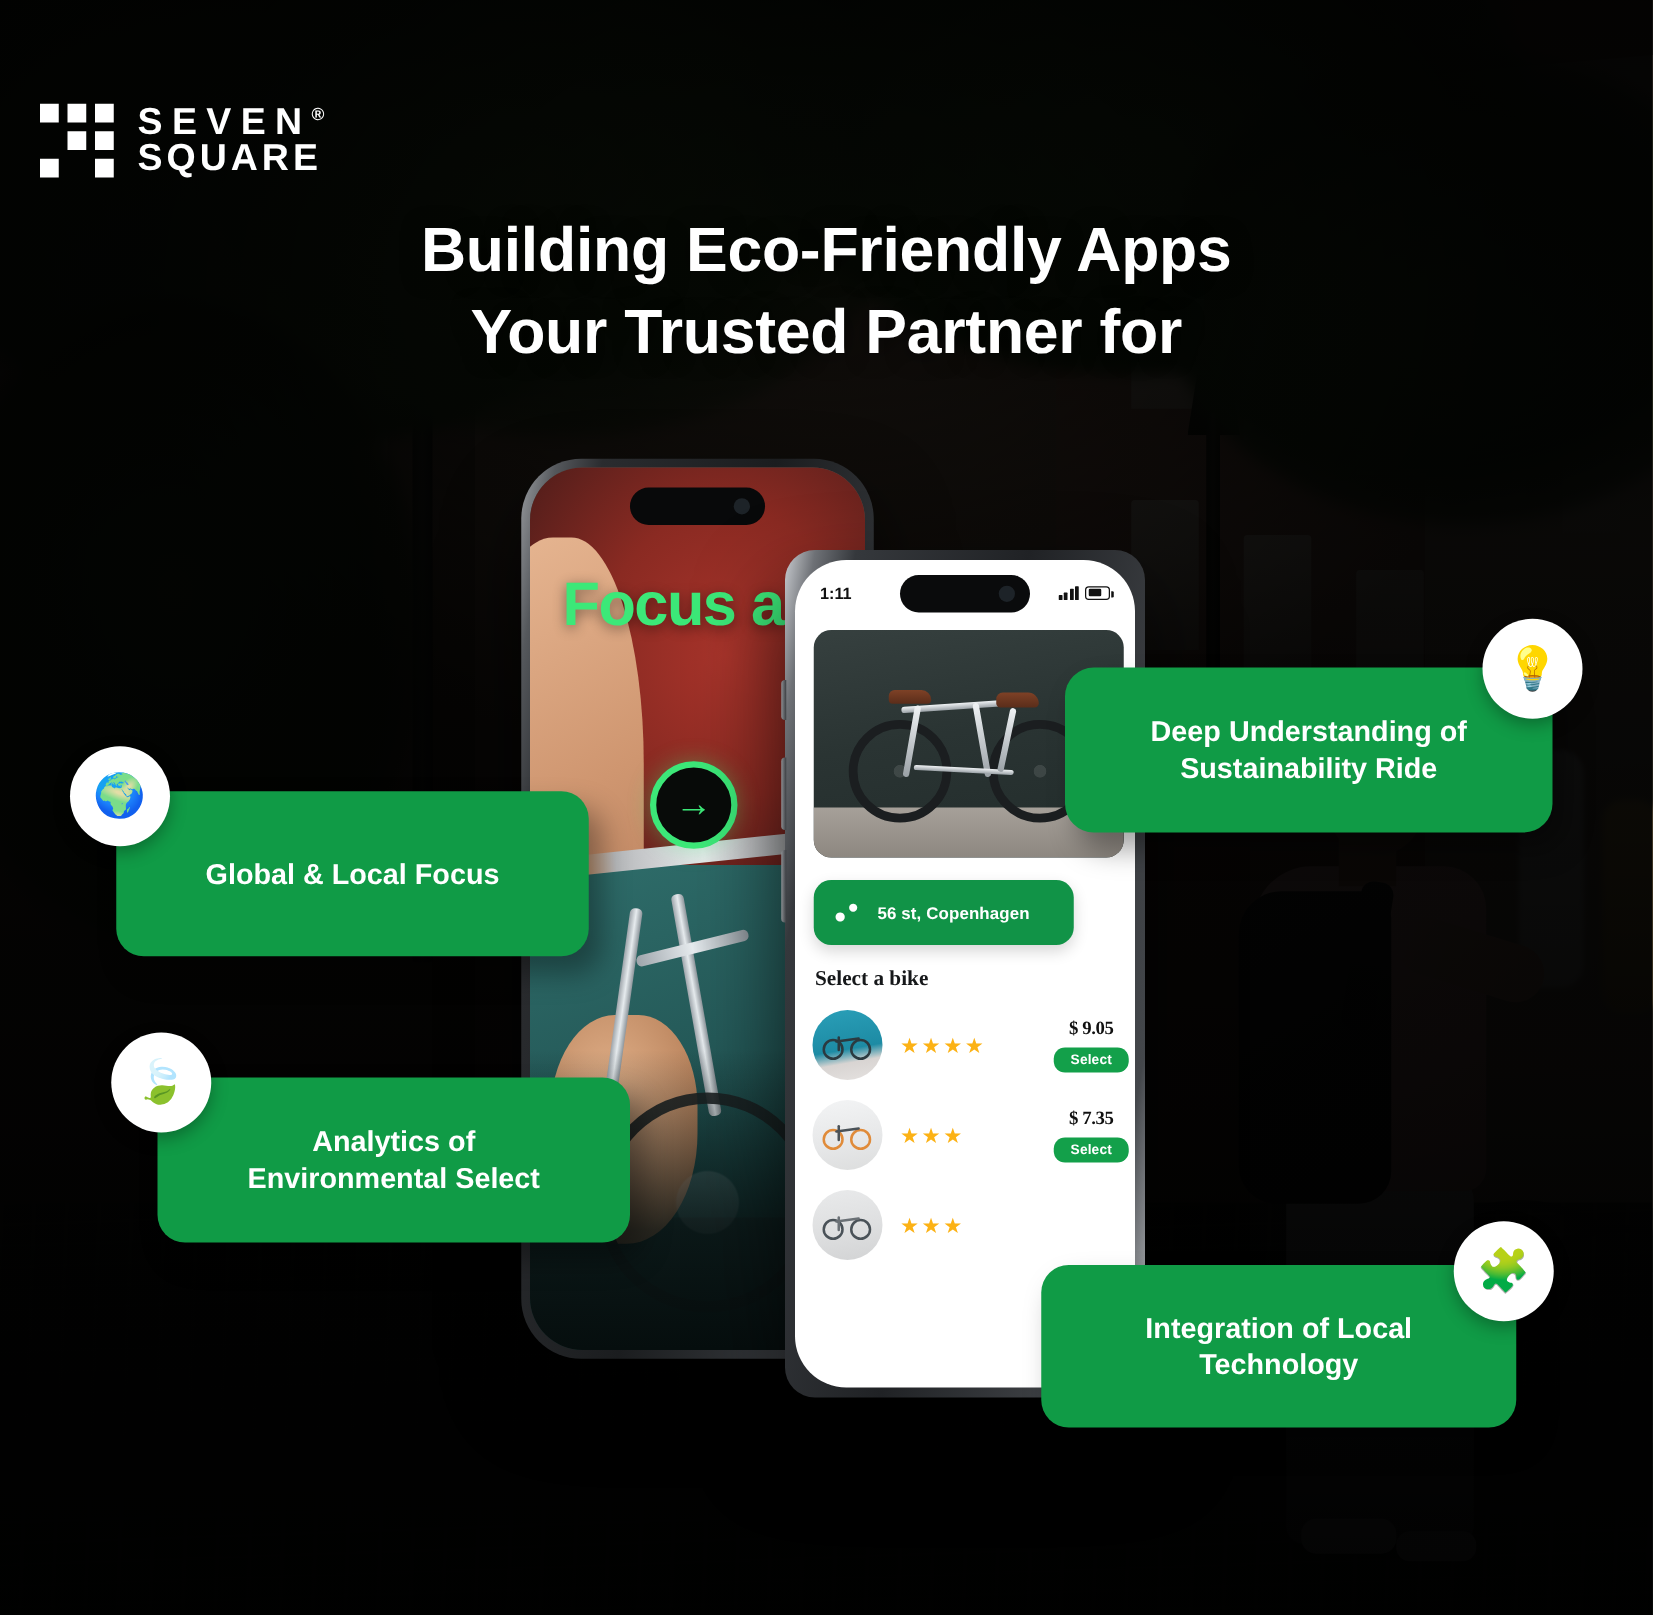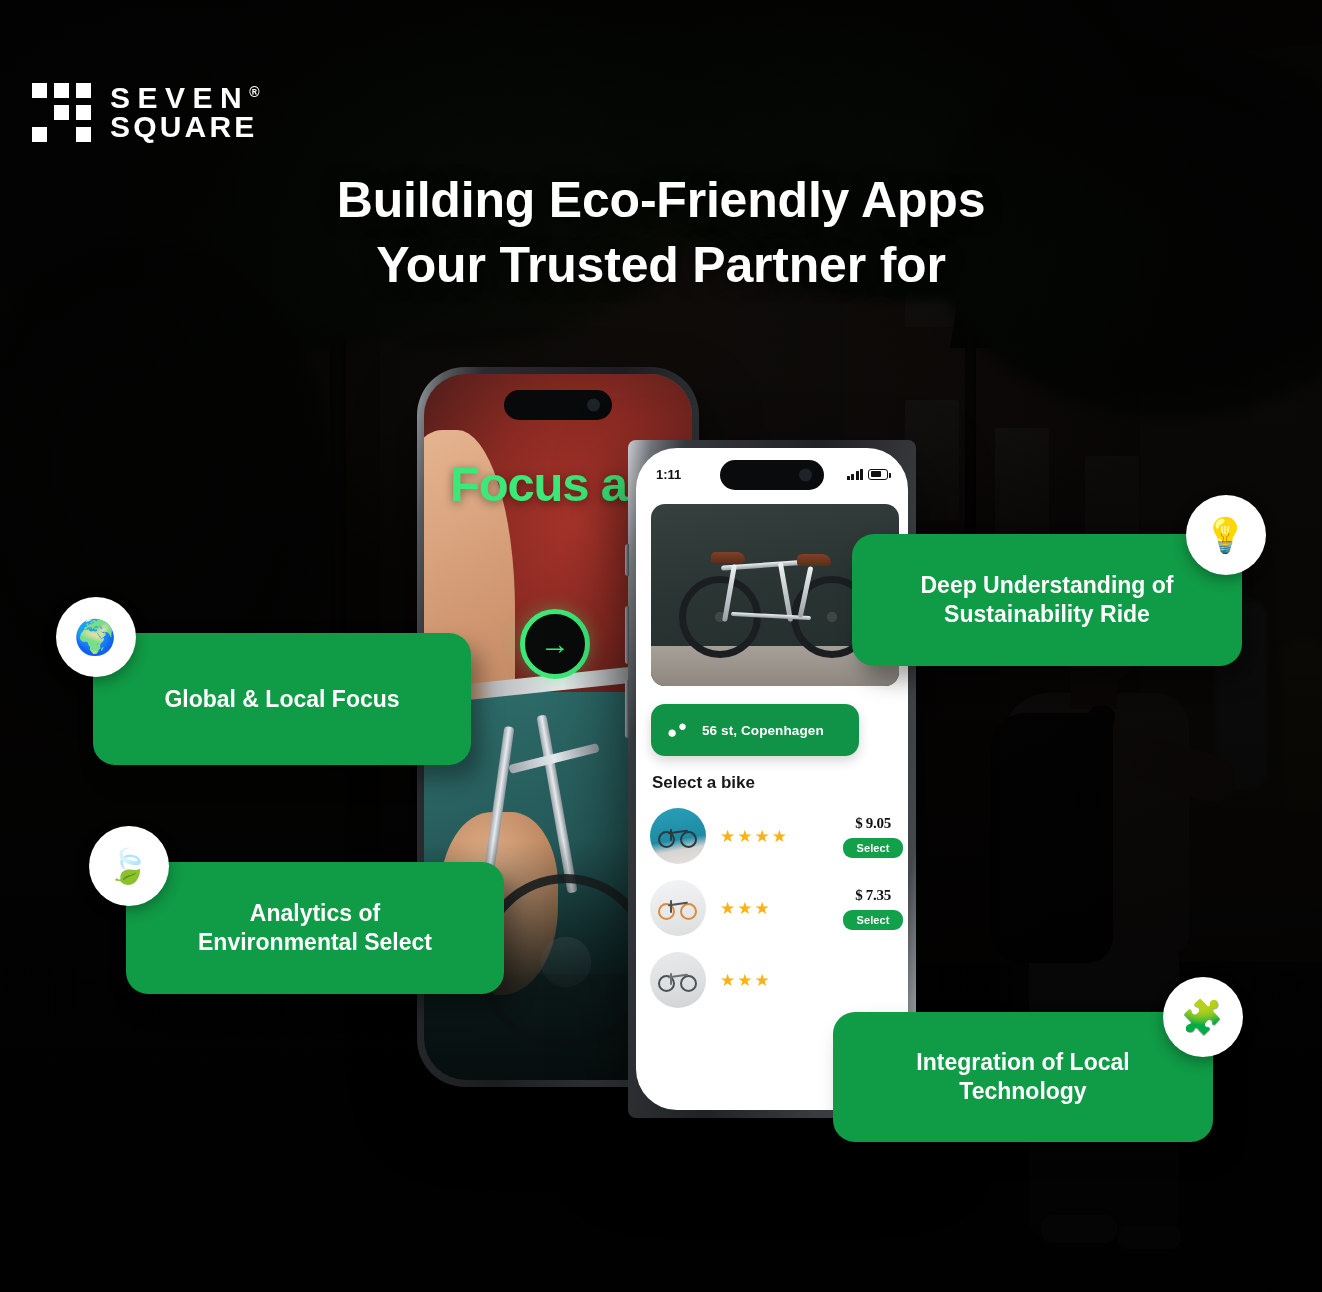--- a/index.html
+++ b/index.html
@@ -223,21 +223,21 @@
     color:#3ce878; font-size:30px; font-weight:700;
     box-shadow:0 0 18px rgba(60,232,120,.35);
   }
   .pb-notch{
     position:absolute; left:50%; transform:translateX(-50%); top:16px;
     width:108px; height:30px; background:#08090a; border-radius:16px; z-index:4;
   }
 
   #phone-front{
     position:absolute; left:628px; top:440px; width:288px; height:678px; z-index:30;
-    border-radius:8px;
+    border-radius:24px;
     background:linear-gradient(100deg,#c9ccd0 0%,#6e7176 6%,#35383c 14%,#202225 48%,#44474b 88%,#b9bcc0 99%);
     padding:8px;
     box-shadow:0 36px 70px rgba(0,0,0,.66);
   }
   #phone-front .scr{
     width:100%; height:100%; border-radius:41px; overflow:hidden; position:relative;
     background:#fff;
   }
   .btn-side{
     position:absolute; left:-3px; width:4px; background:linear-gradient(90deg,#8c8f93,#3a3d41);
@@ -280,21 +280,21 @@
     box-shadow:0 5px 12px rgba(0,0,0,.16);
   }
   #location-bar .pins{ position:relative; width:26px; height:24px; flex:0 0 auto; }
   #location-bar .pins span{ position:absolute; color:#fff; line-height:1; }
   #location-bar .pin-a{ left:0; top:6px; font-size:17px; }
   #location-bar .pin-b{ left:11px; top:0; font-size:15px; }
   #loc-text{ color:#fff; font-size:13.5px; font-weight:700; letter-spacing:.1px; white-space:nowrap; }
 
   #select-title{
     position:absolute; left:16px; top:325px;
-    font-family:Liberation Sans, sans-serif; font-size:17px; font-weight:700; color:#16181a;
+    font-family:Liberation Serif, serif; font-size:17px; font-weight:700; color:#16181a;
   }
 
   #bike-list{ position:absolute; left:14px; top:352px; width:258px; }
   .bike-row{ display:flex; align-items:center; height:72px; }
   .br-thumb{ width:56px; height:56px; border-radius:50%; flex:0 0 auto; position:relative; overflow:hidden; }
   .br-thumb.t1{ background:linear-gradient(170deg,#2a9fb8 0%,#1d8ba4 55%,#d8d4d2 72%,#e5e2e0 100%); }
   .br-thumb.t2{ background:linear-gradient(170deg,#f3f4f5 0%,#e6e7e8 60%,#dcdddd 100%); }
   .br-thumb.t3{ background:linear-gradient(170deg,#e9eaeb 0%,#dedfe0 55%,#d2d3d4 100%); }
   .mini-bike{ position:absolute; left:50%; top:52%; transform:translate(-50%,-50%); }
   .mb-w{ position:absolute; border:2.5px solid #2b3a40; border-radius:50%; }
@@ -323,21 +323,21 @@
     position:absolute; z-index:55; border-radius:50%;
     background:#fff; display:flex; align-items:center; justify-content:center;
     box-shadow:0 5px 14px rgba(0,0,0,.30);
     font-size:34px; line-height:1;
   }
 
   #card-global{ left:93px; top:633px; width:378px; height:132px; }
   #icon-global{ left:56px; top:597px; width:80px; height:80px; }
   #card-analytics{ left:126px; top:862px; width:378px; height:132px; }
   #icon-analytics{ left:89px; top:826px; width:80px; height:80px; }
-  #card-deep{ left:852px; top:534px; width:390px; height:132px; }
+  #card-deep{ left:852px; top:534px; width:390px; height:132px;border-radius:23px; }
   #icon-deep{ left:1186px; top:495px; width:80px; height:80px; }
   #card-integration{ left:833px; top:1012px; width:380px; height:130px; }
   #icon-integration{ left:1163px; top:977px; width:80px; height:80px; }
 </style>
 </head>
 <body>
 
 <div id="stage">
   <div class="bg-layer">
     <div class="bld-left"></div>

